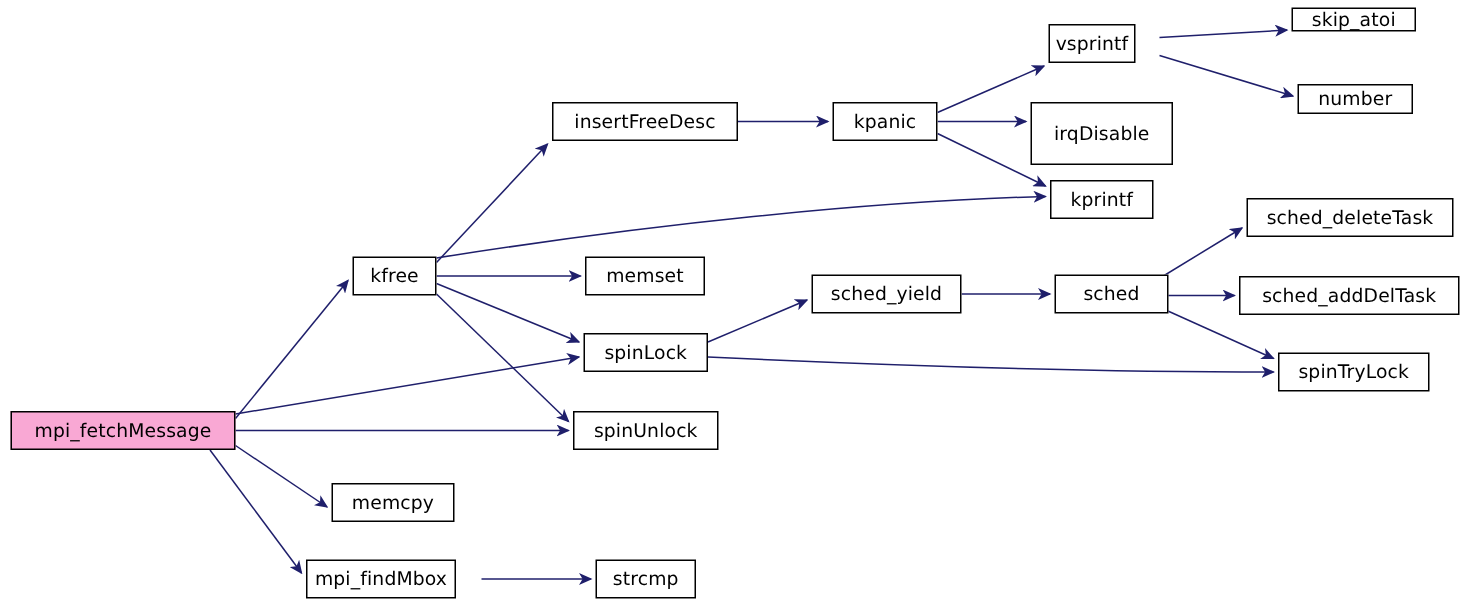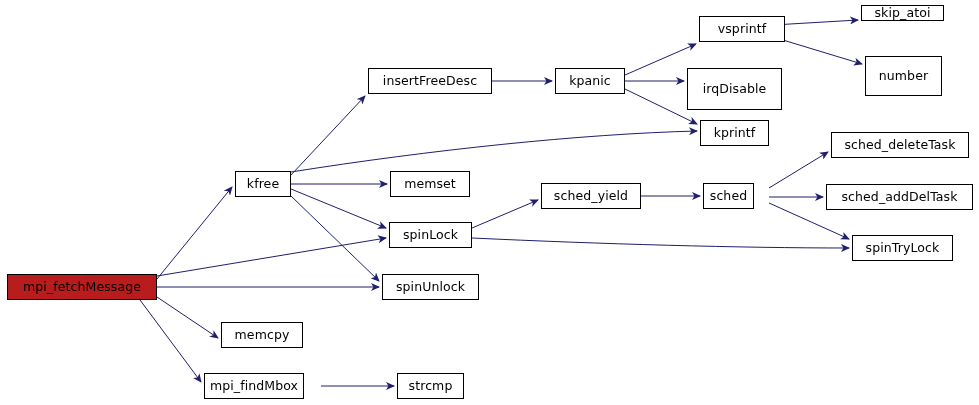--- a/index.html
+++ b/index.html
@@ -31,21 +31,21 @@
     display: flex;
     align-items: center;
     justify-content: center;
     font-size: 12.5px;
     line-height: 1;
     letter-spacing: 0.1px;
     white-space: nowrap;
     cursor: pointer;
   }
   .node.highlight {
-    background: #b91c1c;
+    background: #f9a8d4;
   }
   .node-label {
     pointer-events: none;
   }
 </style>
 </head>
 <body>
 
 <div id="graph-canvas">
   <svg class="edge-layer" viewBox="0 0 979 405">
@@ -107,36 +107,36 @@
       </div>
       <div class="node" style="left: 397px; top: 373px; width: 67px; height: 26px;">
         <span class="node-label">strcmp</span>
       </div>
       <div class="node" style="left: 555px; top: 68px; width: 70px; height: 26px;">
         <span class="node-label">kpanic</span>
       </div>
       <div class="node" style="left: 541px; top: 183px; width: 100px; height: 26px;">
         <span class="node-label">sched_yield</span>
       </div>
-      <div class="node" style="left: 699px; top: 16px; width: 86px; height: 26px;">
+      <div class="node" style="left: 699px; top: 16px; width: 58px; height: 26px;">
         <span class="node-label">vsprintf</span>
       </div>
       <div class="node" style="left: 687px; top: 68px; width: 95px; height: 42px;">
         <span class="node-label">irqDisable</span>
       </div>
       <div class="node" style="left: 700px; top: 120px; width: 69px; height: 26px;">
         <span class="node-label">kprintf</span>
       </div>
-      <div class="node" style="left: 703px; top: 183px; width: 51px; height: 26px;">
+      <div class="node" style="left: 703px; top: 183px; width: 76px; height: 26px;">
         <span class="node-label">sched</span>
       </div>
       <div class="node" style="left: 861px; top: 5px; width: 83px; height: 16px;">
         <span class="node-label">skip_atoi</span>
       </div>
-      <div class="node" style="left: 865px; top: 56px; width: 77px; height: 40px;">
+      <div class="node" style="left: 865px; top: 56px; width: 77px; height: 20px;">
         <span class="node-label">number</span>
       </div>
       <div class="node" style="left: 831px; top: 132px; width: 138px; height: 26px;">
         <span class="node-label">sched_deleteTask</span>
       </div>
       <div class="node" style="left: 826px; top: 184px; width: 147px; height: 26px;">
         <span class="node-label">sched_addDelTask</span>
       </div>
       <div class="node" style="left: 852px; top: 235px; width: 101px; height: 26px;">
         <span class="node-label">spinTryLock</span>

